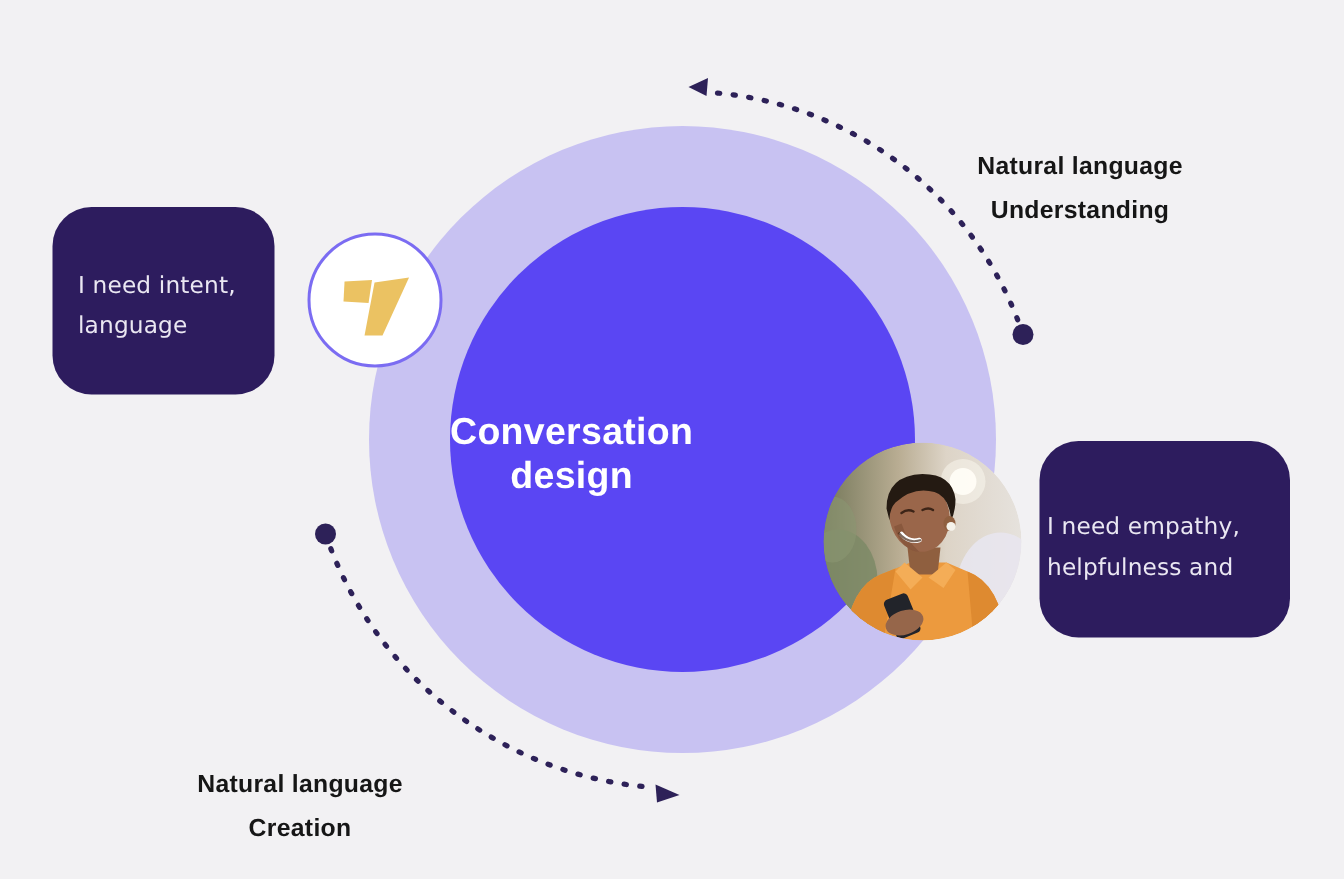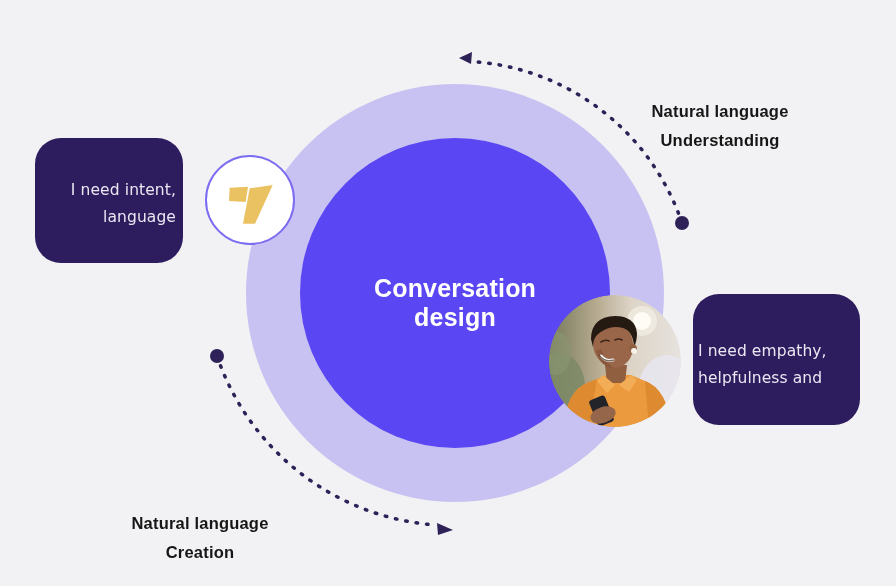--- a/index.html
+++ b/index.html
@@ -10,37 +10,37 @@
   }
   .abs{position:absolute;}
   
   .outer-ring{
     left:246px;top:84px;width:418px;height:418px;border-radius:50%;
     background:var(--ring,#c8c2f2);
   }
   .inner-circle{
     left:300px;top:138px;width:310px;height:310px;border-radius:50%;
     background:var(--inner,#5a46f3);
-    display:flex;align-items:center;justify-content:center;
+    display:flex;align-items:center;
     padding-top:19px;box-sizing:border-box;
   }
   .center-title{
     color:#ffffff;font-weight:bold;font-size:25px;line-height:29px;
     text-align:center;letter-spacing:.2px;
   }
   
   .callout{
     background:var(--callout,#2d1c5e);border-radius:26px;
     color:var(--callout-text,#eae7f2);
     font-family:"DejaVu Sans","Liberation Sans",sans-serif;
     font-size:15.5px;line-height:27px;letter-spacing:.1px;
     display:flex;flex-direction:column;justify-content:center;
     box-sizing:border-box;
   }
-  .callout-left{left:35px;top:138px;width:148px;height:125px;padding:6px 7px 0 17px;align-items:flex-end;}
+  .callout-left{left:35px;top:138px;width:148px;height:125px;padding:6px 7px 0 17px;}
   .callout-right{left:693px;top:294px;width:167px;height:131px;padding:11px 6px 0 5px;}
   
   .arc-label{
     width:240px;text-align:center;color:#161616;font-weight:bold;
     font-size:16.5px;line-height:29px;letter-spacing:.2px;margin-top:34px;
   }
   .arc-label-top{left:600px;top:63px;}
   .arc-label-bottom{left:80px;top:475px;}
   
   .logo-badge{

